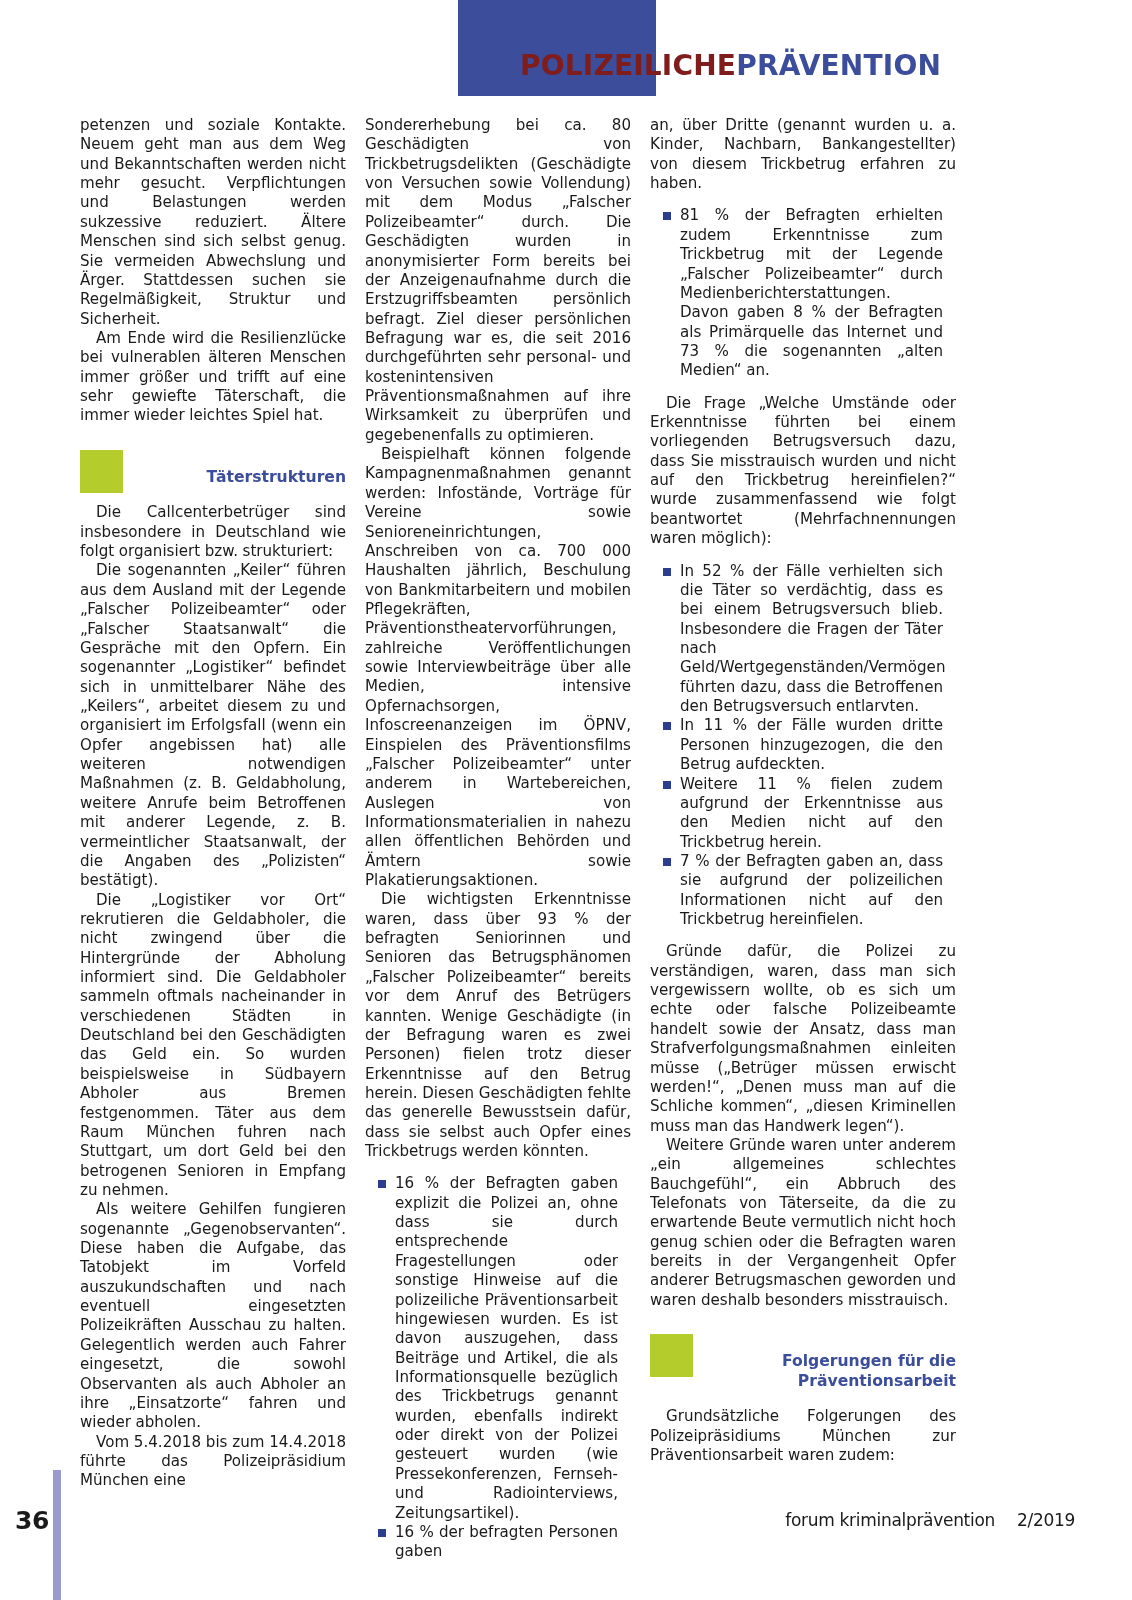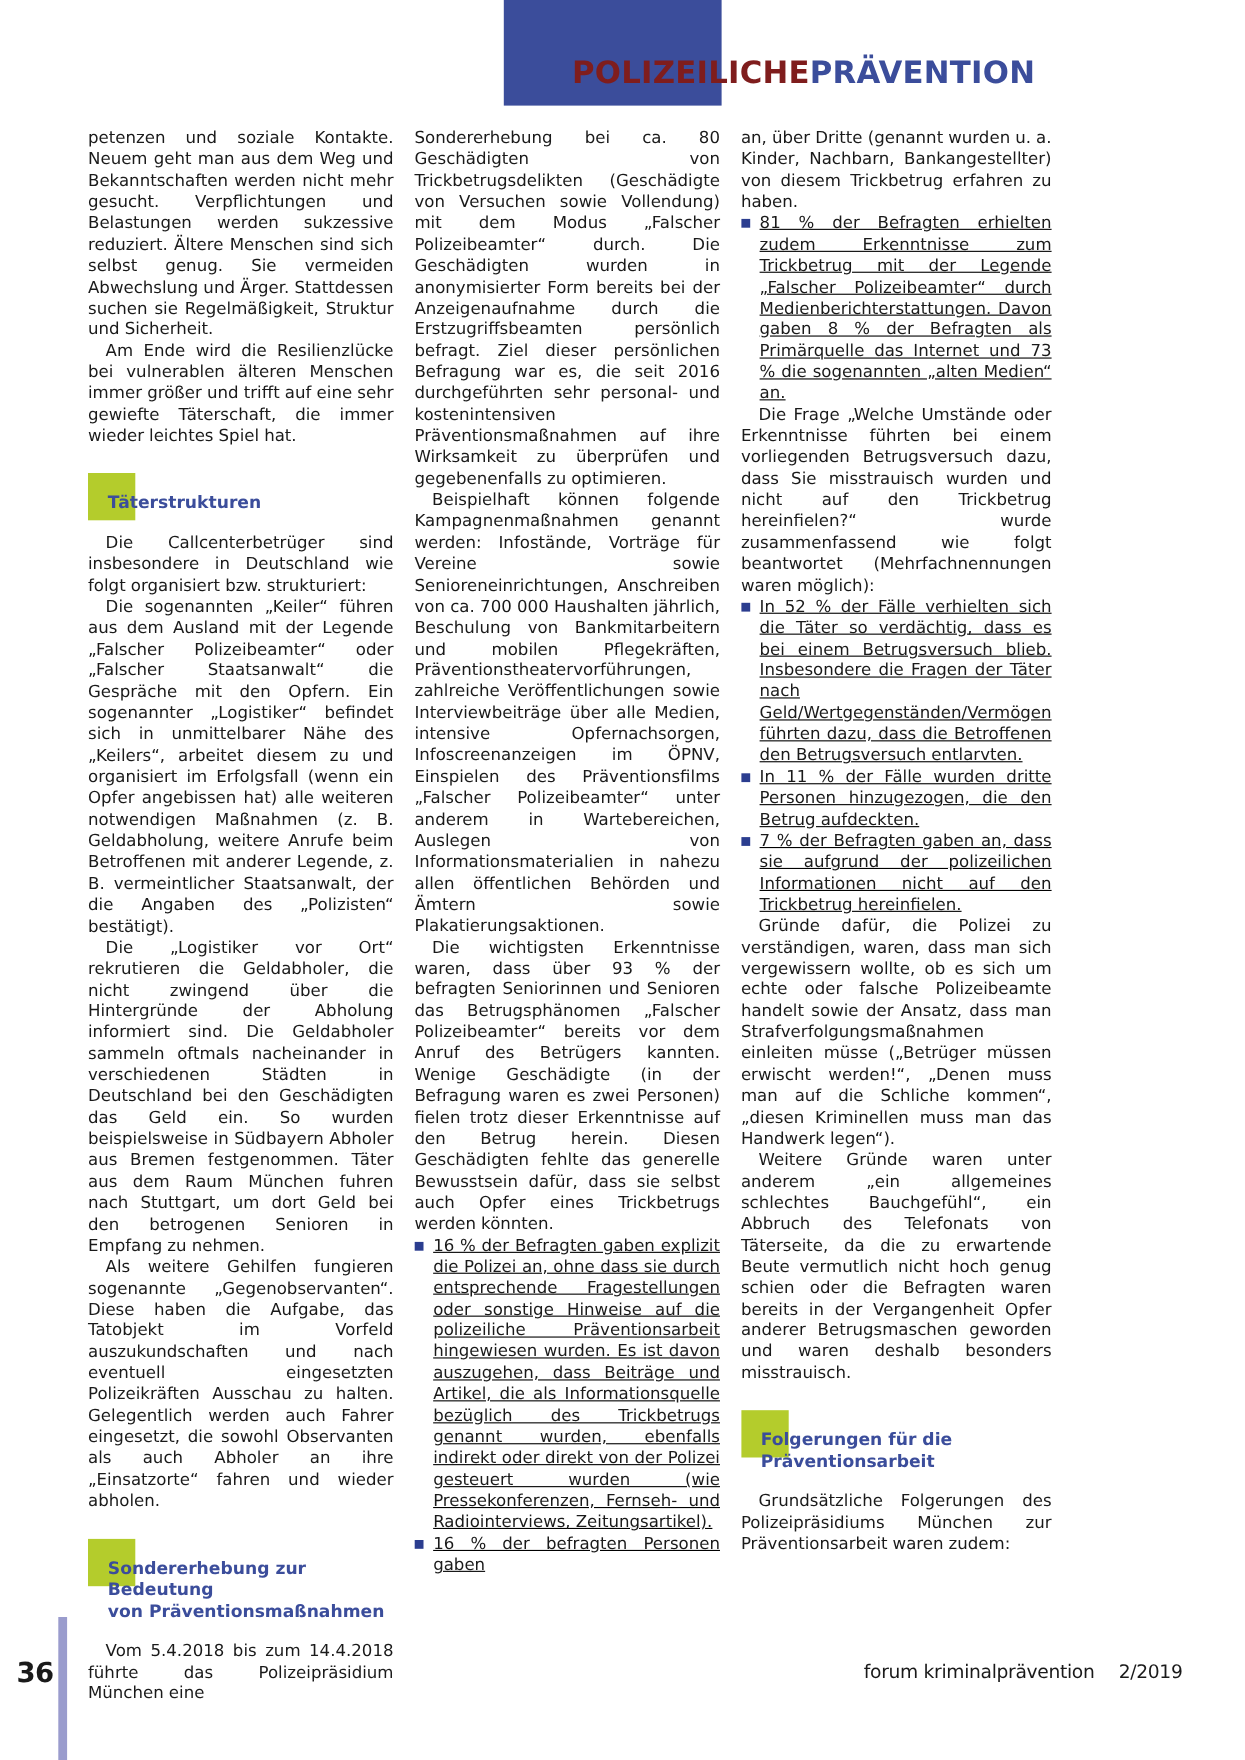--- a/index.html
+++ b/index.html
@@ -107,29 +107,28 @@
   }
   .section-head .head-text {
     position: relative;
     z-index: 1;
     display: block;
     color: #3b4d9b;
     font-size: 15.6px;
     font-weight: bold;
     line-height: 1.26;
     padding-left: 18px;
-    text-align: left;
+    text-align: right;
   }
 
   
   ul.bullets {
     list-style: none;
-    margin: 0;
+    margin: 13px;
     padding: 0;
-    text-decoration: underline;
   }
   ul.bullets > li {
     position: relative;
     padding-left: 17px;
     text-align: justify;
   }
   ul.bullets > li::before {
     content: "";
     position: absolute;
     left: 0;
@@ -201,25 +200,20 @@
     <div class="section-head">
       <div class="lime-square"></div>
       <span class="head-text">Täterstrukturen</span>
     </div>
 
     <p class="indent">Die Callcenterbetrüger sind insbesondere in Deutschland wie folgt organisiert bzw. strukturiert:</p>
     <p class="indent">Die sogenannten „Keiler“ führen aus dem Ausland mit der Legende „Falscher Polizeibeamter“ oder „Falscher Staatsanwalt“ die Gespräche mit den Opfern. Ein sogenannter „Logistiker“ befindet sich in unmittelbarer Nähe des „Keilers“, arbeitet diesem zu und organisiert im Erfolgsfall (wenn ein Opfer angebissen hat) alle weiteren notwendigen Maßnahmen (z. B. Geldabholung, weitere Anrufe beim Betroffenen mit anderer Legende, z. B. vermeintlicher Staatsanwalt, der die Angaben des „Polizisten“ bestätigt).</p>
     <p class="indent">Die „Logistiker vor Ort“ rekrutieren die Geldabholer, die nicht zwingend über die Hintergründe der Abholung informiert sind. Die Geldabholer sammeln oftmals nacheinander in verschiedenen Städten in Deutschland bei den Geschädigten das Geld ein. So wurden beispielsweise in Südbayern Abholer aus Bremen festgenommen. Täter aus dem Raum München fuhren nach Stuttgart, um dort Geld bei den betrogenen Senioren in Empfang zu nehmen.</p>
     <p class="indent">Als weitere Gehilfen fungieren sogenannte „Gegenobservanten“. Diese haben die Aufgabe, das Tatobjekt im Vorfeld auszukundschaften und nach eventuell eingesetzten Polizeikräften Ausschau zu halten. Gelegentlich werden auch Fahrer eingesetzt, die sowohl Observanten als auch Abholer an ihre „Einsatzorte“ fahren und wieder abholen.</p>
 
-    <div class="section-head">
-      <div class="lime-square"></div>
-      <span class="head-text">Sondererhebung zur Bedeutung</span>
-      <span class="head-text">von Präventionsmaßnahmen</span>
-    </div>
 
     <p class="indent">Vom 5.4.2018 bis zum 14.4.2018 führte das Polizeipräsidium München eine</p>
   </div>
 
   <div class="column col-2">
     <p class="noindent">Sondererhebung bei ca. 80 Geschädigten von Trickbetrugsdelikten (Geschädigte von Versuchen sowie Vollendung) mit dem Modus „Falscher Polizeibeamter“ durch. Die Geschädigten wurden in anonymisierter Form bereits bei der Anzeigenaufnahme durch die Erstzugriffsbeamten persönlich befragt. Ziel dieser persönlichen Befragung war es, die seit 2016 durchgeführten sehr personal- und kostenintensiven Präventionsmaßnahmen auf ihre Wirksamkeit zu überprüfen und gegebenenfalls zu optimieren.</p>
     <p class="indent">Beispielhaft können folgende Kampagnenmaßnahmen genannt werden: Infostände, Vorträge für Vereine sowie Senioreneinrichtungen, Anschreiben von ca. 700 000 Haushalten jährlich, Beschulung von Bankmitarbeitern und mobilen Pflegekräften, Präventionstheatervorführungen, zahlreiche Veröffentlichungen sowie Interviewbeiträge über alle Medien, intensive Opfernachsorgen, Infoscreenanzeigen im ÖPNV, Einspielen des Präventionsfilms „Falscher Polizeibeamter“ unter anderem in Wartebereichen, Auslegen von Informationsmaterialien in nahezu allen öffentlichen Behörden und Ämtern sowie Plakatierungsaktionen.</p>
     <p class="indent">Die wichtigsten Erkenntnisse waren, dass über 93 % der befragten Seniorinnen und Senioren das Betrugsphänomen „Falscher Polizeibeamter“ bereits vor dem Anruf des Betrügers kannten. Wenige Geschädigte (in der Befragung waren es zwei Personen) fielen trotz dieser Erkenntnisse auf den Betrug herein. Diesen Geschädigten fehlte das generelle Bewusstsein dafür, dass sie selbst auch Opfer eines Trickbetrugs werden könnten.</p>
     <ul class="bullets">
       <li>16 % der Befragten gaben explizit die Polizei an, ohne dass sie durch entsprechende Fragestellungen oder sonstige Hinweise auf die polizeiliche Präventionsarbeit hingewiesen wurden. Es ist davon auszugehen, dass Beiträge und Artikel, die als Informationsquelle bezüglich des Trickbetrugs genannt wurden, ebenfalls indirekt oder direkt von der Polizei gesteuert wurden (wie Pressekonferenzen, Fernseh- und Radiointerviews, Zeitungsartikel).</li>
@@ -229,20 +223,21 @@
 
   <div class="column col-3">
     <p class="noindent">an, über Dritte (genannt wurden u. a. Kinder, Nachbarn, Bankangestellter) von diesem Trickbetrug erfahren zu haben.</p>
     <ul class="bullets">
       <li>81 % der Befragten erhielten zudem Erkenntnisse zum Trickbetrug mit der Legende „Falscher Polizeibeamter“ durch Medienberichterstattungen. Davon gaben 8 % der Befragten als Primärquelle das Internet und 73 % die sogenannten „alten Medien“ an.</li>
     </ul>
     <p class="indent">Die Frage „Welche Umstände oder Erkenntnisse führten bei einem vorliegenden Betrugsversuch dazu, dass Sie misstrauisch wurden und nicht auf den Trickbetrug hereinfielen?“ wurde zusammenfassend wie folgt beantwortet (Mehrfachnennungen waren möglich):</p>
     <ul class="bullets">
       <li>In 52 % der Fälle verhielten sich die Täter so verdächtig, dass es bei einem Betrugsversuch blieb. Insbesondere die Fragen der Täter nach Geld/Wertgegenständen/Vermögen führten dazu, dass die Betroffenen den Betrugsversuch entlarvten.</li>
       <li>In 11 % der Fälle wurden dritte Personen hinzugezogen, die den Betrug aufdeckten.</li>
+      <li>Weitere 11 % fielen zudem aufgrund der Erkenntnisse aus den Medien nicht auf den Trickbetrug herein.</li>
       <li>7 % der Befragten gaben an, dass sie aufgrund der polizeilichen Informationen nicht auf den Trickbetrug hereinfielen.</li>
     </ul>
     <p class="indent">Gründe dafür, die Polizei zu verständigen, waren, dass man sich vergewissern wollte, ob es sich um echte oder falsche Polizeibeamte handelt sowie der Ansatz, dass man Strafverfolgungsmaßnahmen einleiten müsse („Betrüger müssen erwischt werden!“, „Denen muss man auf die Schliche kommen“, „diesen Kriminellen muss man das Handwerk legen“).</p>
     <p class="indent">Weitere Gründe waren unter anderem „ein allgemeines schlechtes Bauchgefühl“, ein Abbruch des Telefonats von Täterseite, da die zu erwartende Beute vermutlich nicht hoch genug schien oder die Befragten waren bereits in der Vergangenheit Opfer anderer Betrugsmaschen geworden und waren deshalb besonders misstrauisch.</p>
 
     <div class="section-head">
       <div class="lime-square"></div>
       <span class="head-text">Folgerungen für die</span>
       <span class="head-text">Präventionsarbeit</span>
     </div>

